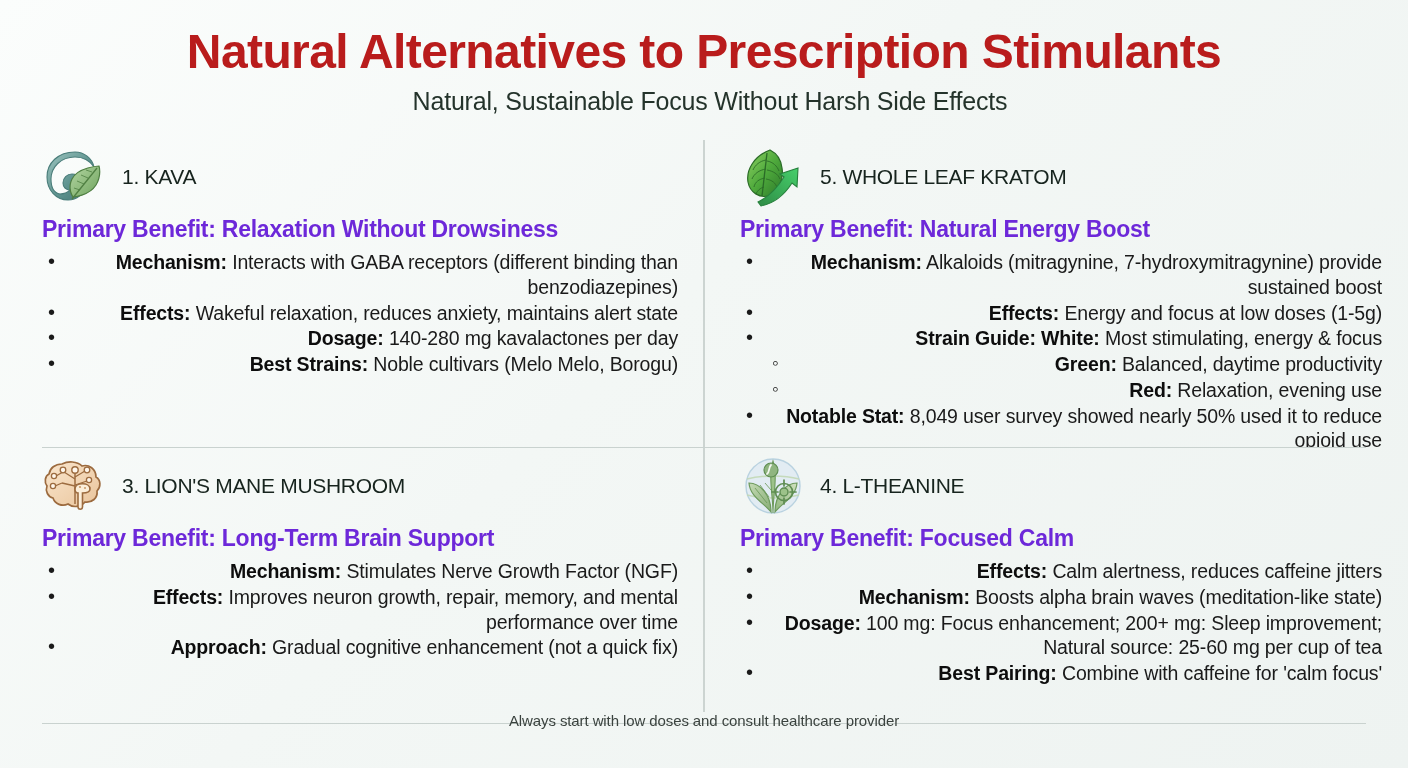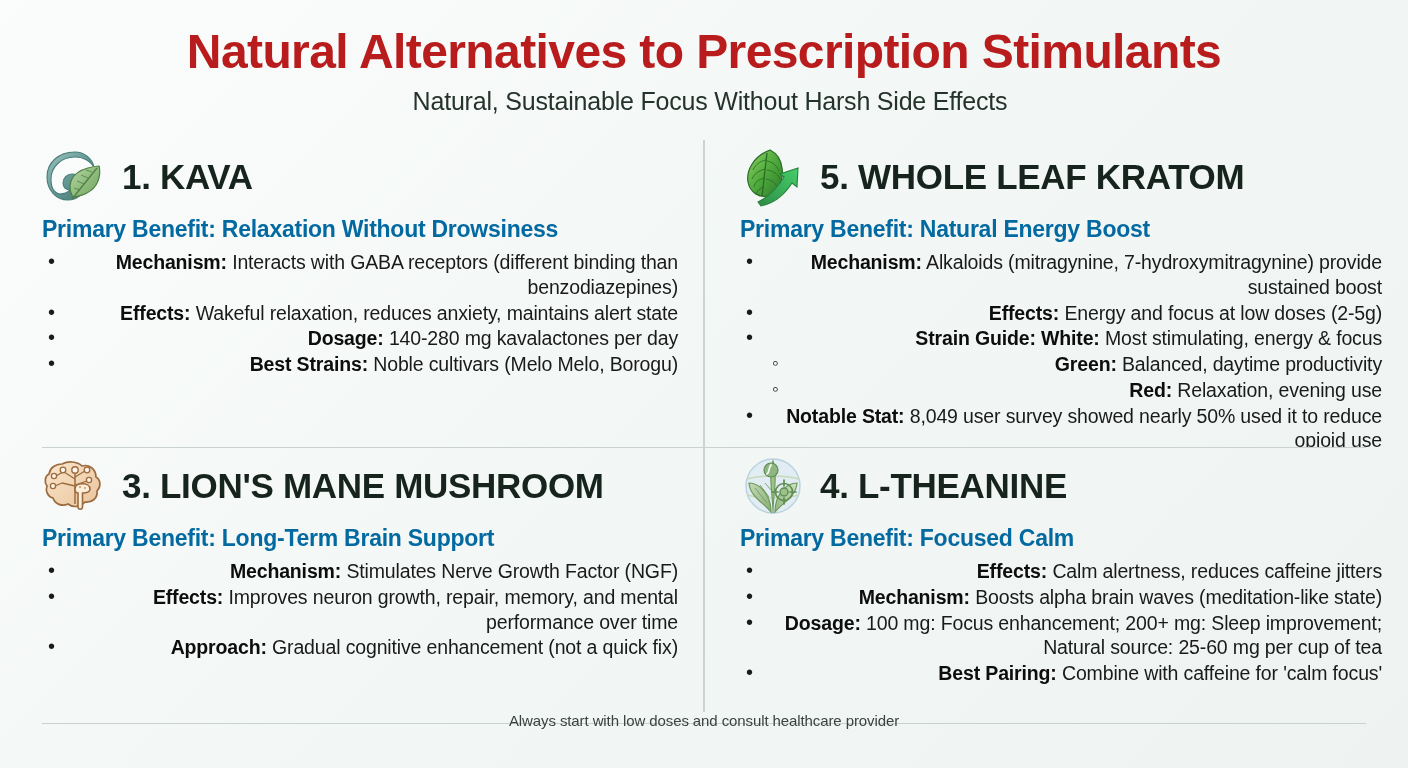--- a/index.html
+++ b/index.html
@@ -80,31 +80,31 @@
     align-items:center;
     gap:14px;
     height:66px;
   }
   .card-icon {
     width:66px; height:62px;
     flex:0 0 66px;
     display:block;
   }
   .card-title {
-    font-size:35px;
-    font-weight:bold;
+    font-size:21px;
+    font-weight:normal;
     color:#17241e;
     letter-spacing:-0.3px;
     white-space:nowrap;
   }
 
   .benefit {
     font-size:23px;
     font-weight:bold;
-    color:#0369a1;
+    color:#6d28d9;
     margin-top:6px;
     letter-spacing:-0.25px;
   }
 
   
   ul.bullets {
     list-style:none;
     margin-top:7px;
   }
   ul.bullets > li {
@@ -216,21 +216,21 @@
         <path d="M27 15 C33 16 37 20 39 25 M27 24 C33 25 38 28 40 33
                  M26 33 C32 34 36 37 37 42" stroke="#2a6b27" stroke-width="1" fill="none" opacity="0.85"></path>
         <path d="M18 56 C26 52 36 44 44 31 L40 28 L58 22 L57 41 L52 37
                  C43 51 31 58 21 60 Z" fill="url(#krArrow)" stroke="#26803c" stroke-width="1.1"></path>
       </svg>
       <div class="card-title">5. WHOLE LEAF KRATOM</div>
     </div>
     <div class="benefit">Primary Benefit: Natural Energy Boost</div>
     <ul class="bullets">
       <li><span class="lbl">Mechanism:</span> <span>Alkaloids (mitragynine, 7-hydroxymitragynine) provide sustained boost</span></li>
-      <li><span class="lbl">Effects:</span> <span>Energy and focus at low doses (2-5g)</span></li>
+      <li><span class="lbl">Effects:</span> <span>Energy and focus at low doses (1-5g)</span></li>
       <li><span class="lbl">Strain Guide: White:</span> <span>Most stimulating, energy &amp; focus</span></li>
       <li class="sub"><span class="lbl">Green:</span> <span>Balanced, daytime productivity</span></li>
       <li class="sub"><span class="lbl">Red:</span> <span>Relaxation, evening use</span></li>
       <li><span class="lbl">Notable Stat:</span> <span>8,049 user survey showed nearly 50% used it to reduce opioid use</span></li>
     </ul>
   </div>
 
   <div class="quadrant q3">
     <div class="card-head">
       <svg class="card-icon" viewBox="0 0 66 62">

